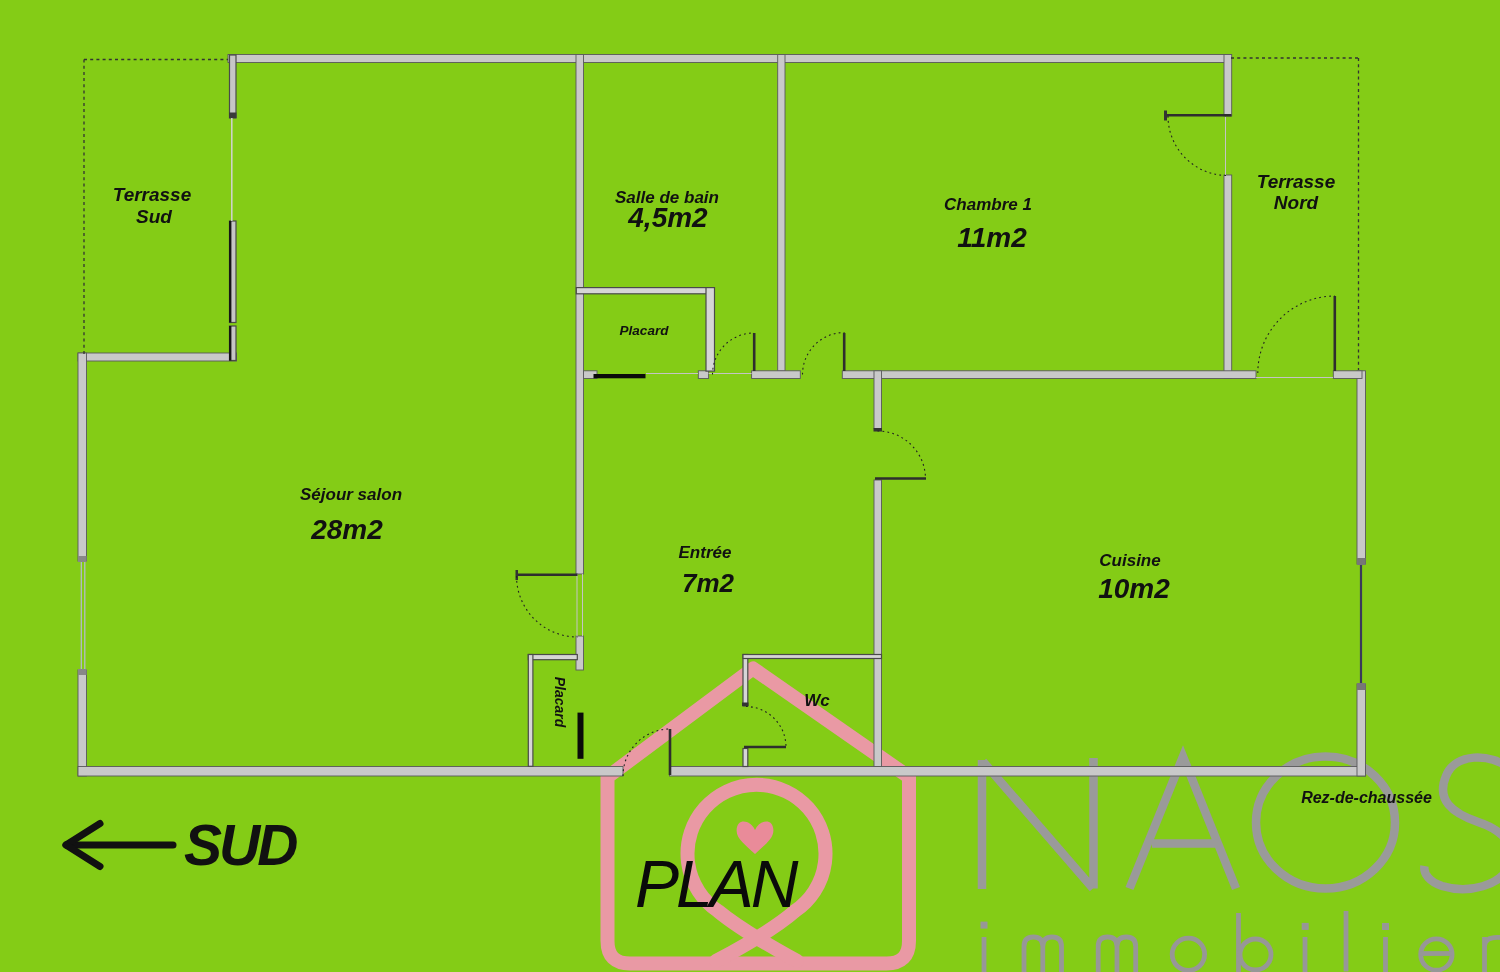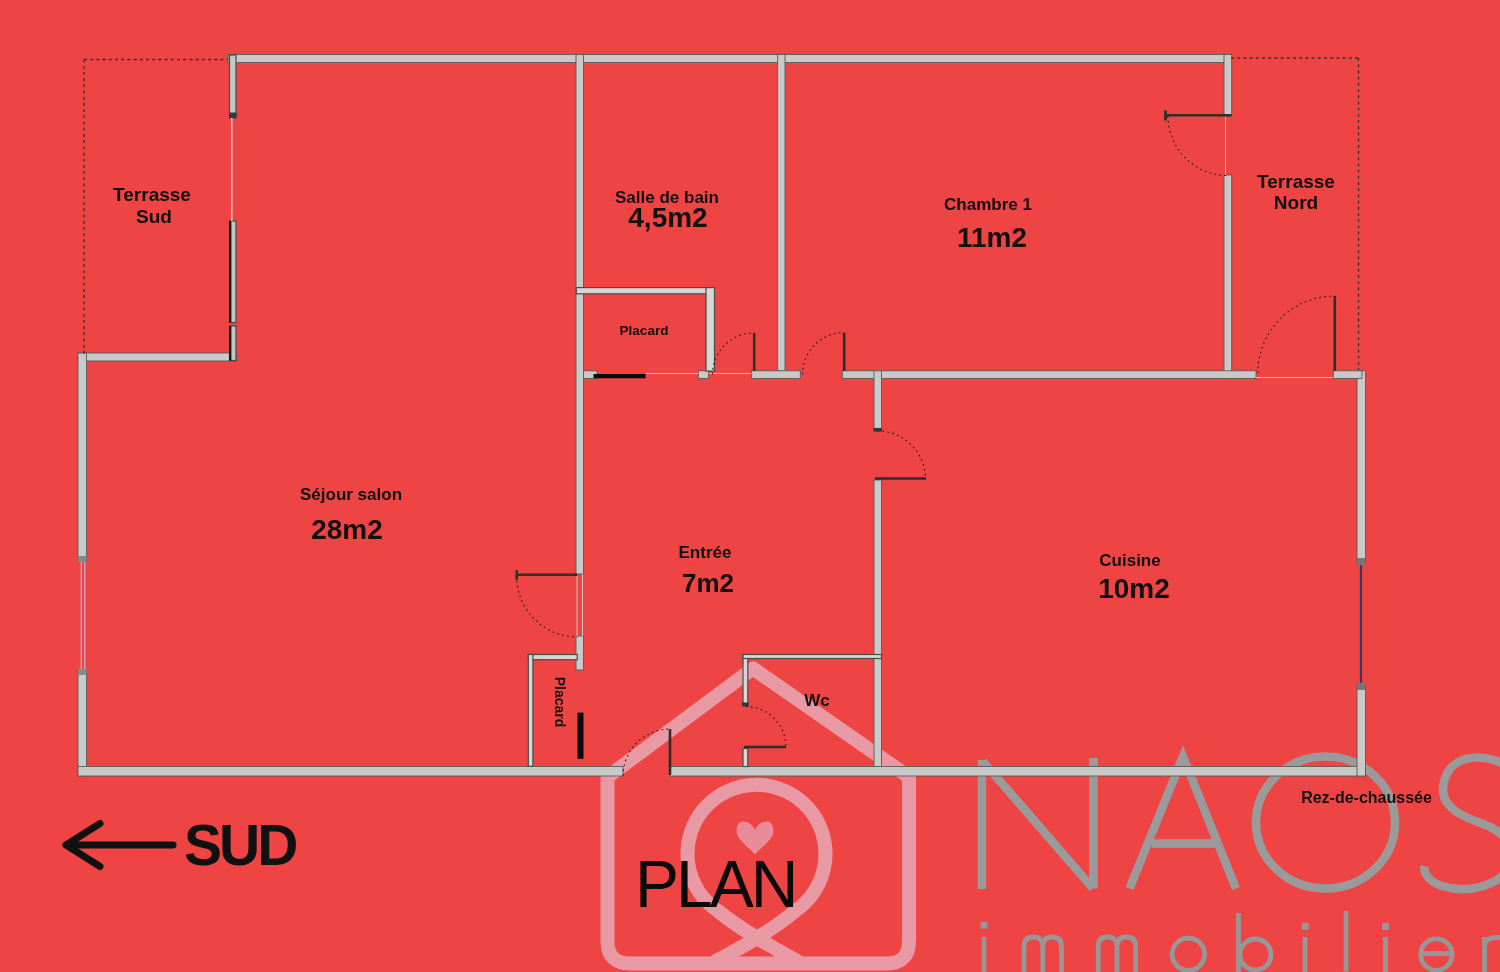--- a/index.html
+++ b/index.html
@@ -1,16 +1,16 @@
 <!DOCTYPE html>
 <html><head>
 <meta charset="utf-8">
 <style>
   html,body{margin:0;padding:0;background:#fff;}
-  #page{position:relative;width:1500px;height:972px;background:#ef4444;overflow:hidden;font-family:"Liberation Sans",sans-serif;}
+  #page{position:relative;width:1500px;height:972px;background:#84cc16;overflow:hidden;font-family:"Liberation Sans",sans-serif;font-style:italic;}
   svg{position:absolute;top:0;left:0;}
   text{font-family:"Liberation Sans",sans-serif;}
 </style>
 </head>
 <body>
 <div id="page">
 <svg width="1500" height="972" viewBox="0 0 1500 972">
 
   <g stroke="#9a9a9a" fill="none" stroke-width="8.5">
     <path d="M 982 760 L 982 889 M 983 761.5 L 1093 888.5 M 1093.5 758 L 1093.5 888.5"></path>

